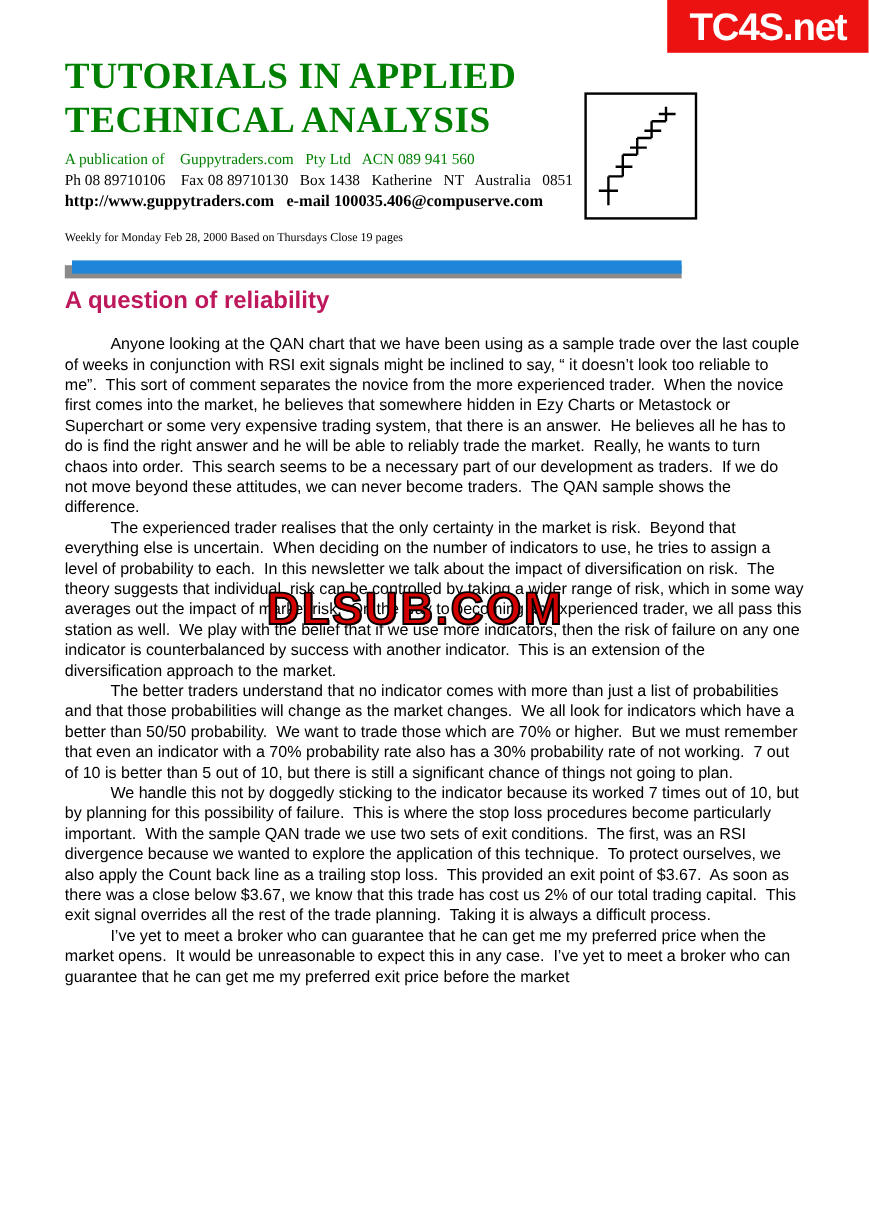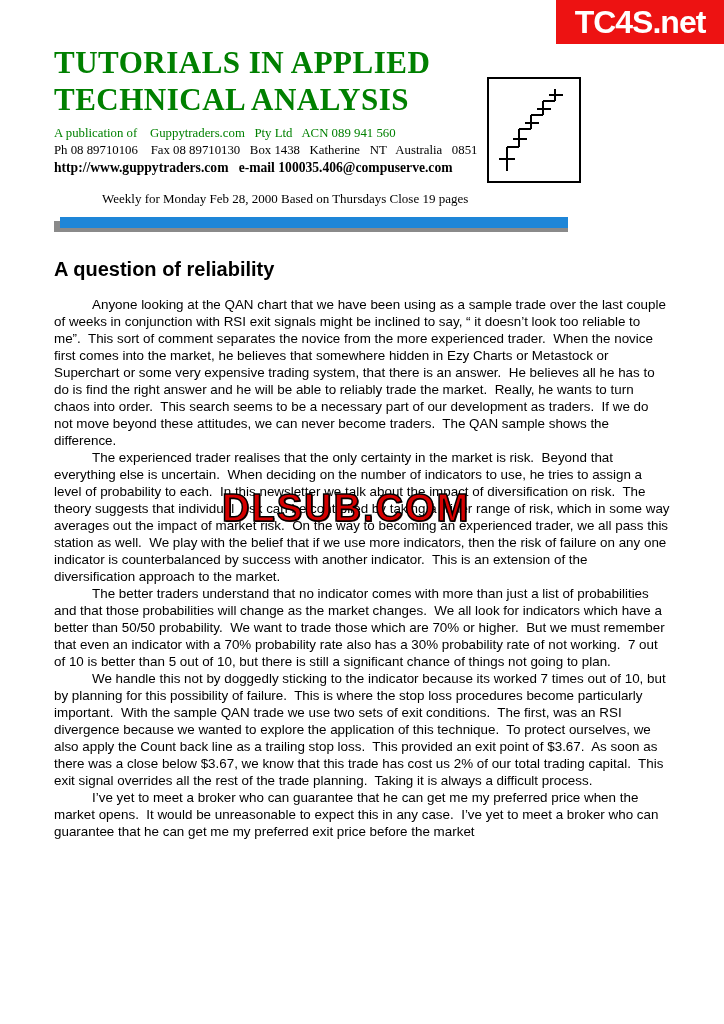--- a/index.html
+++ b/index.html
@@ -29,33 +29,33 @@
     font-family:Liberation Serif, serif; font-weight:bold;
     color:#008000; font-size:31px; line-height:37px; letter-spacing:0.5px;
   }
   .pub {
     font-family:"Liberation Serif", serif; font-size:12.8px; line-height:17px;
     color:#000; white-space:pre-wrap;
   }
   .pub.green { color:#008000; margin-top:7px; }
   .pub.web   { font-weight:bold; font-size:13.6px; margin-top:0; }
   .issue {
-    font-family:"Liberation Serif", serif; font-size:13px; line-height:19px;
-    color:#000; white-space:pre-wrap;margin-left:48px;
+    font-family:"Liberation Serif", serif; font-size:10px; line-height:19px;
+    color:#000; white-space:pre-wrap;
   }
   .issue.first { margin-top:13px; }
 
   .divider { position:relative; width:514px; height:15px; margin-top:9px; }
   .divider-shadow { position:absolute; left:0; top:4px; width:514px; height:11px; background:#8a8a8a; }
   .divider-blue   { position:absolute; left:6px; top:0; width:508px; height:11px; background:#1e86d8; }
 
   .article { padding:0 52px 0 54px; }
   .article h2 {
     font-family:"Liberation Sans", sans-serif; font-size:20px; font-weight:bold;
-    color:#000000; margin:26px 0 15px 0;
+    color:#be185d; margin:8px 0 15px 0;
   }
   .article p {
     width:616px; margin:0; color:#000;
     font-size:13.4px; line-height:17px; text-indent:38px;
     white-space:pre-wrap; text-align:left;
   }
 
   .watermark {
     position:absolute; left:222px; top:487px;
     font-family:"Liberation Sans", sans-serif; font-weight:800; font-size:38px;

